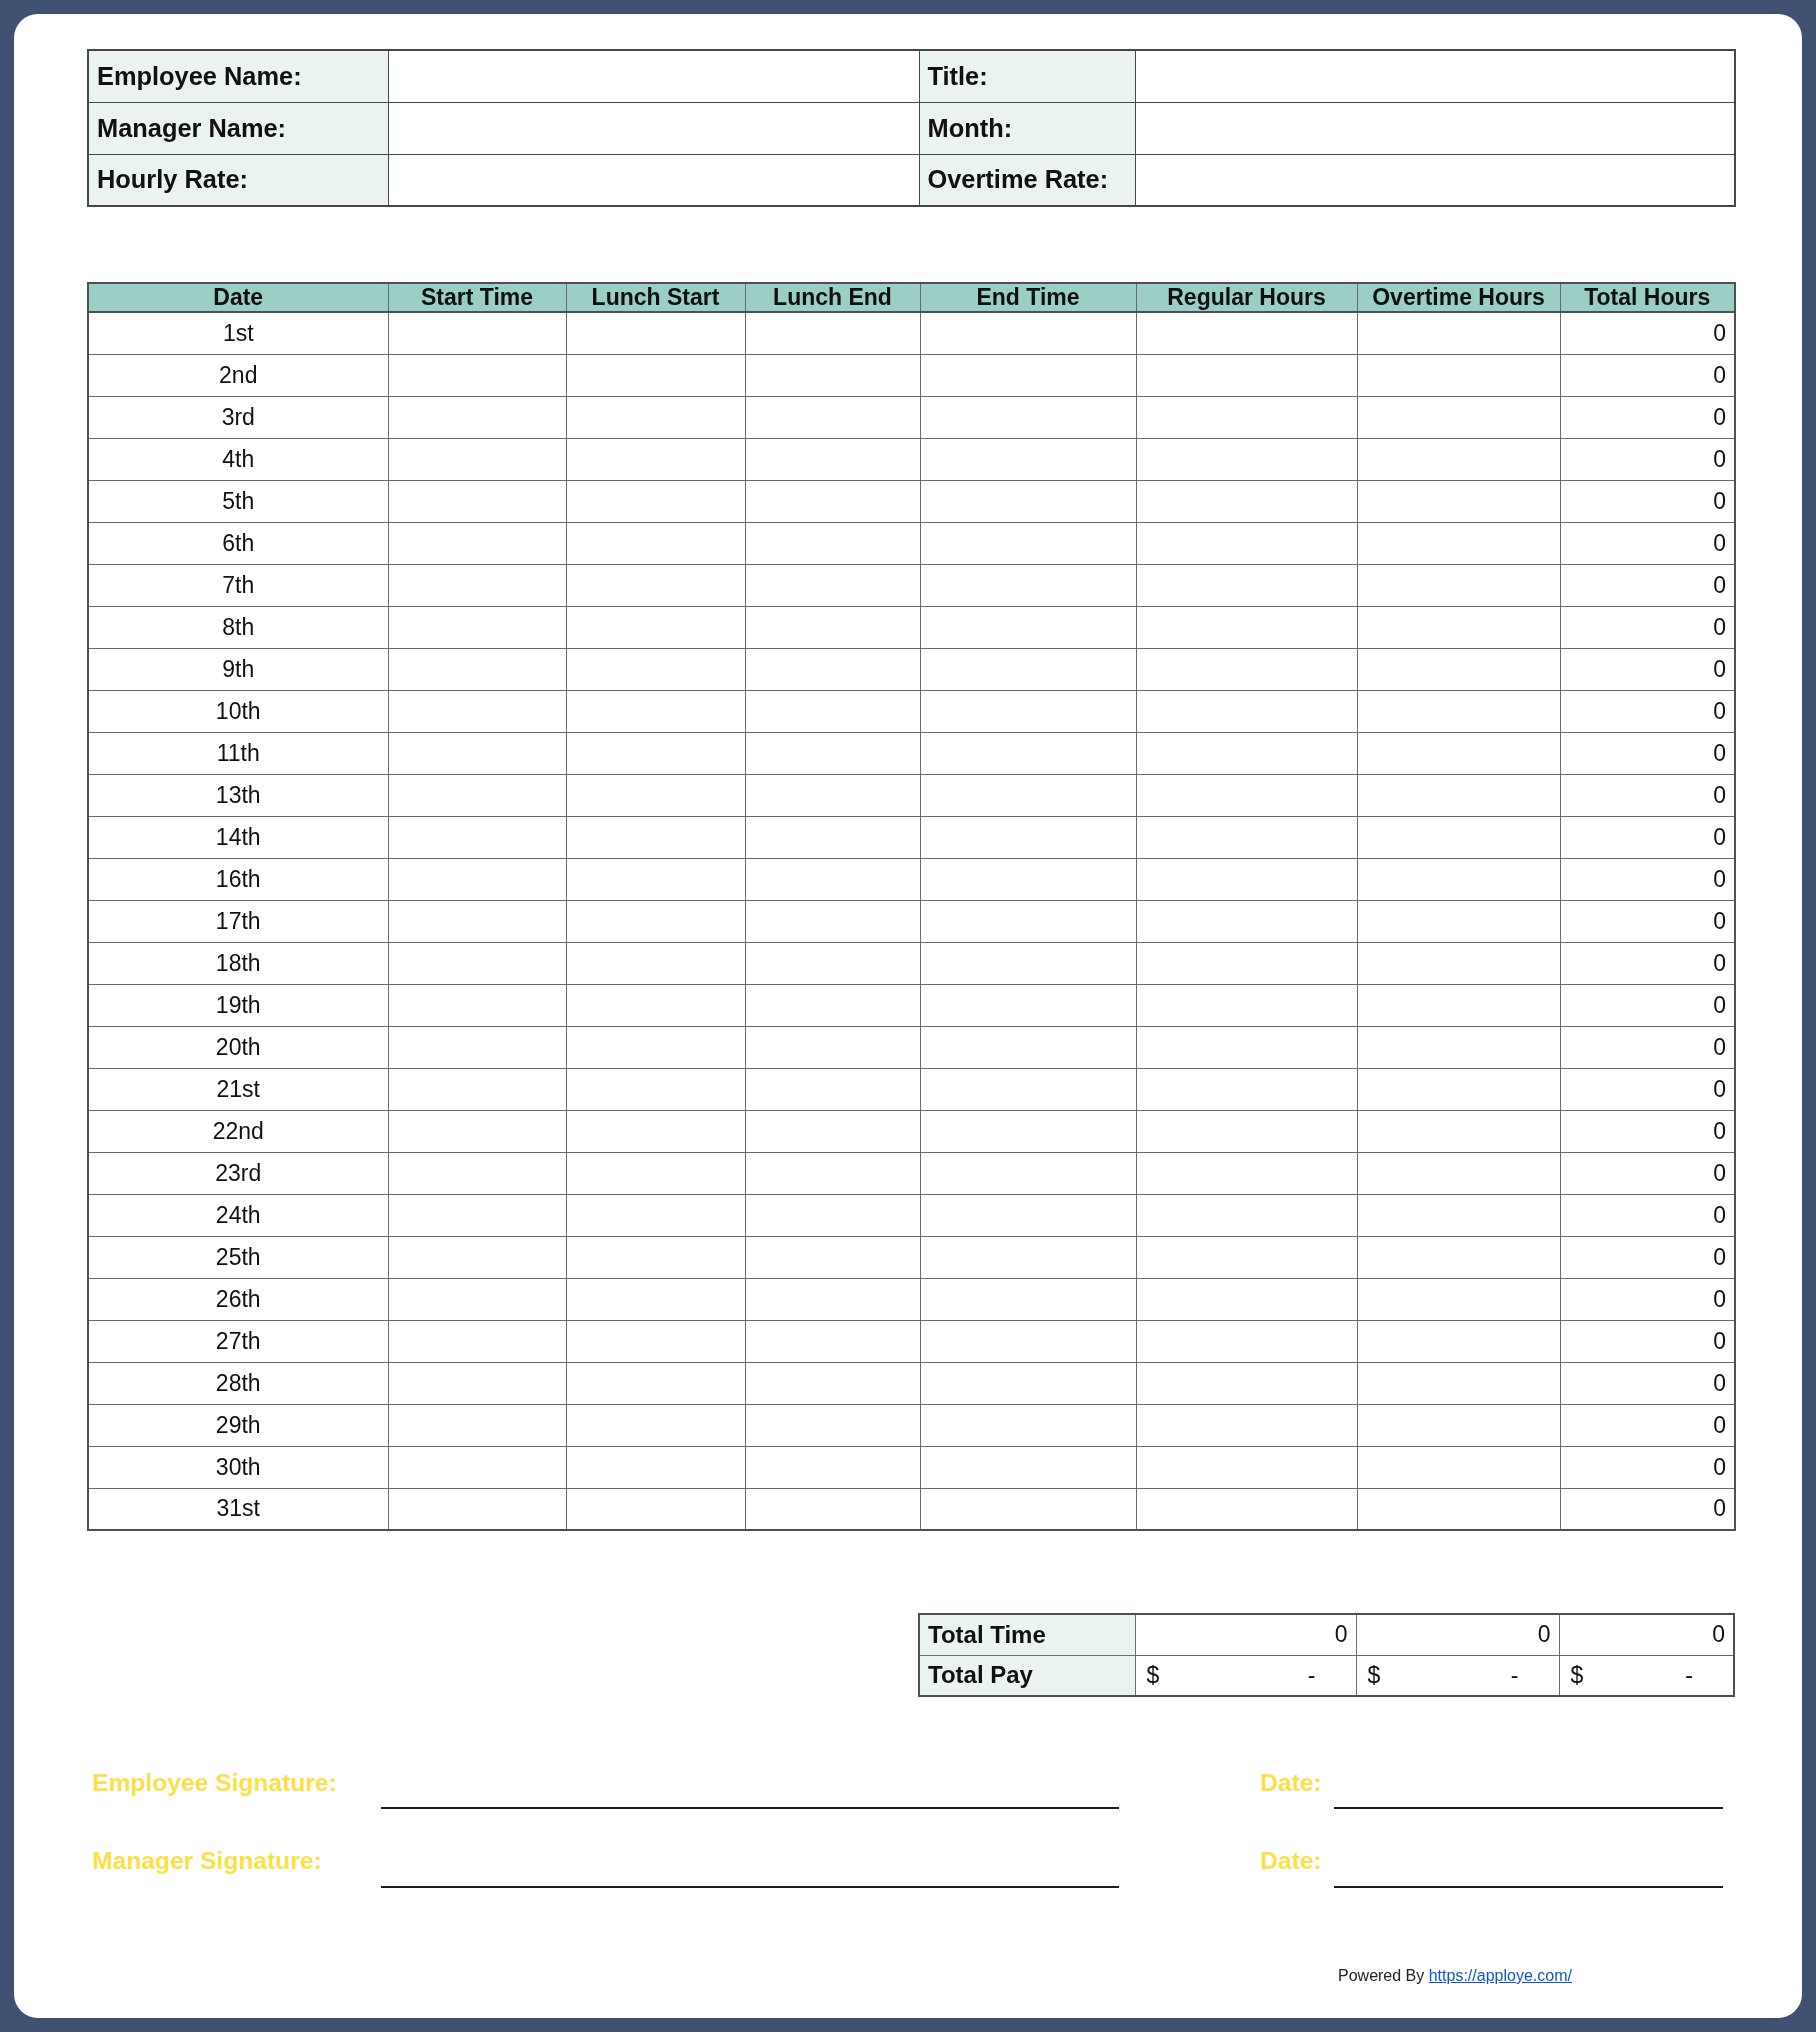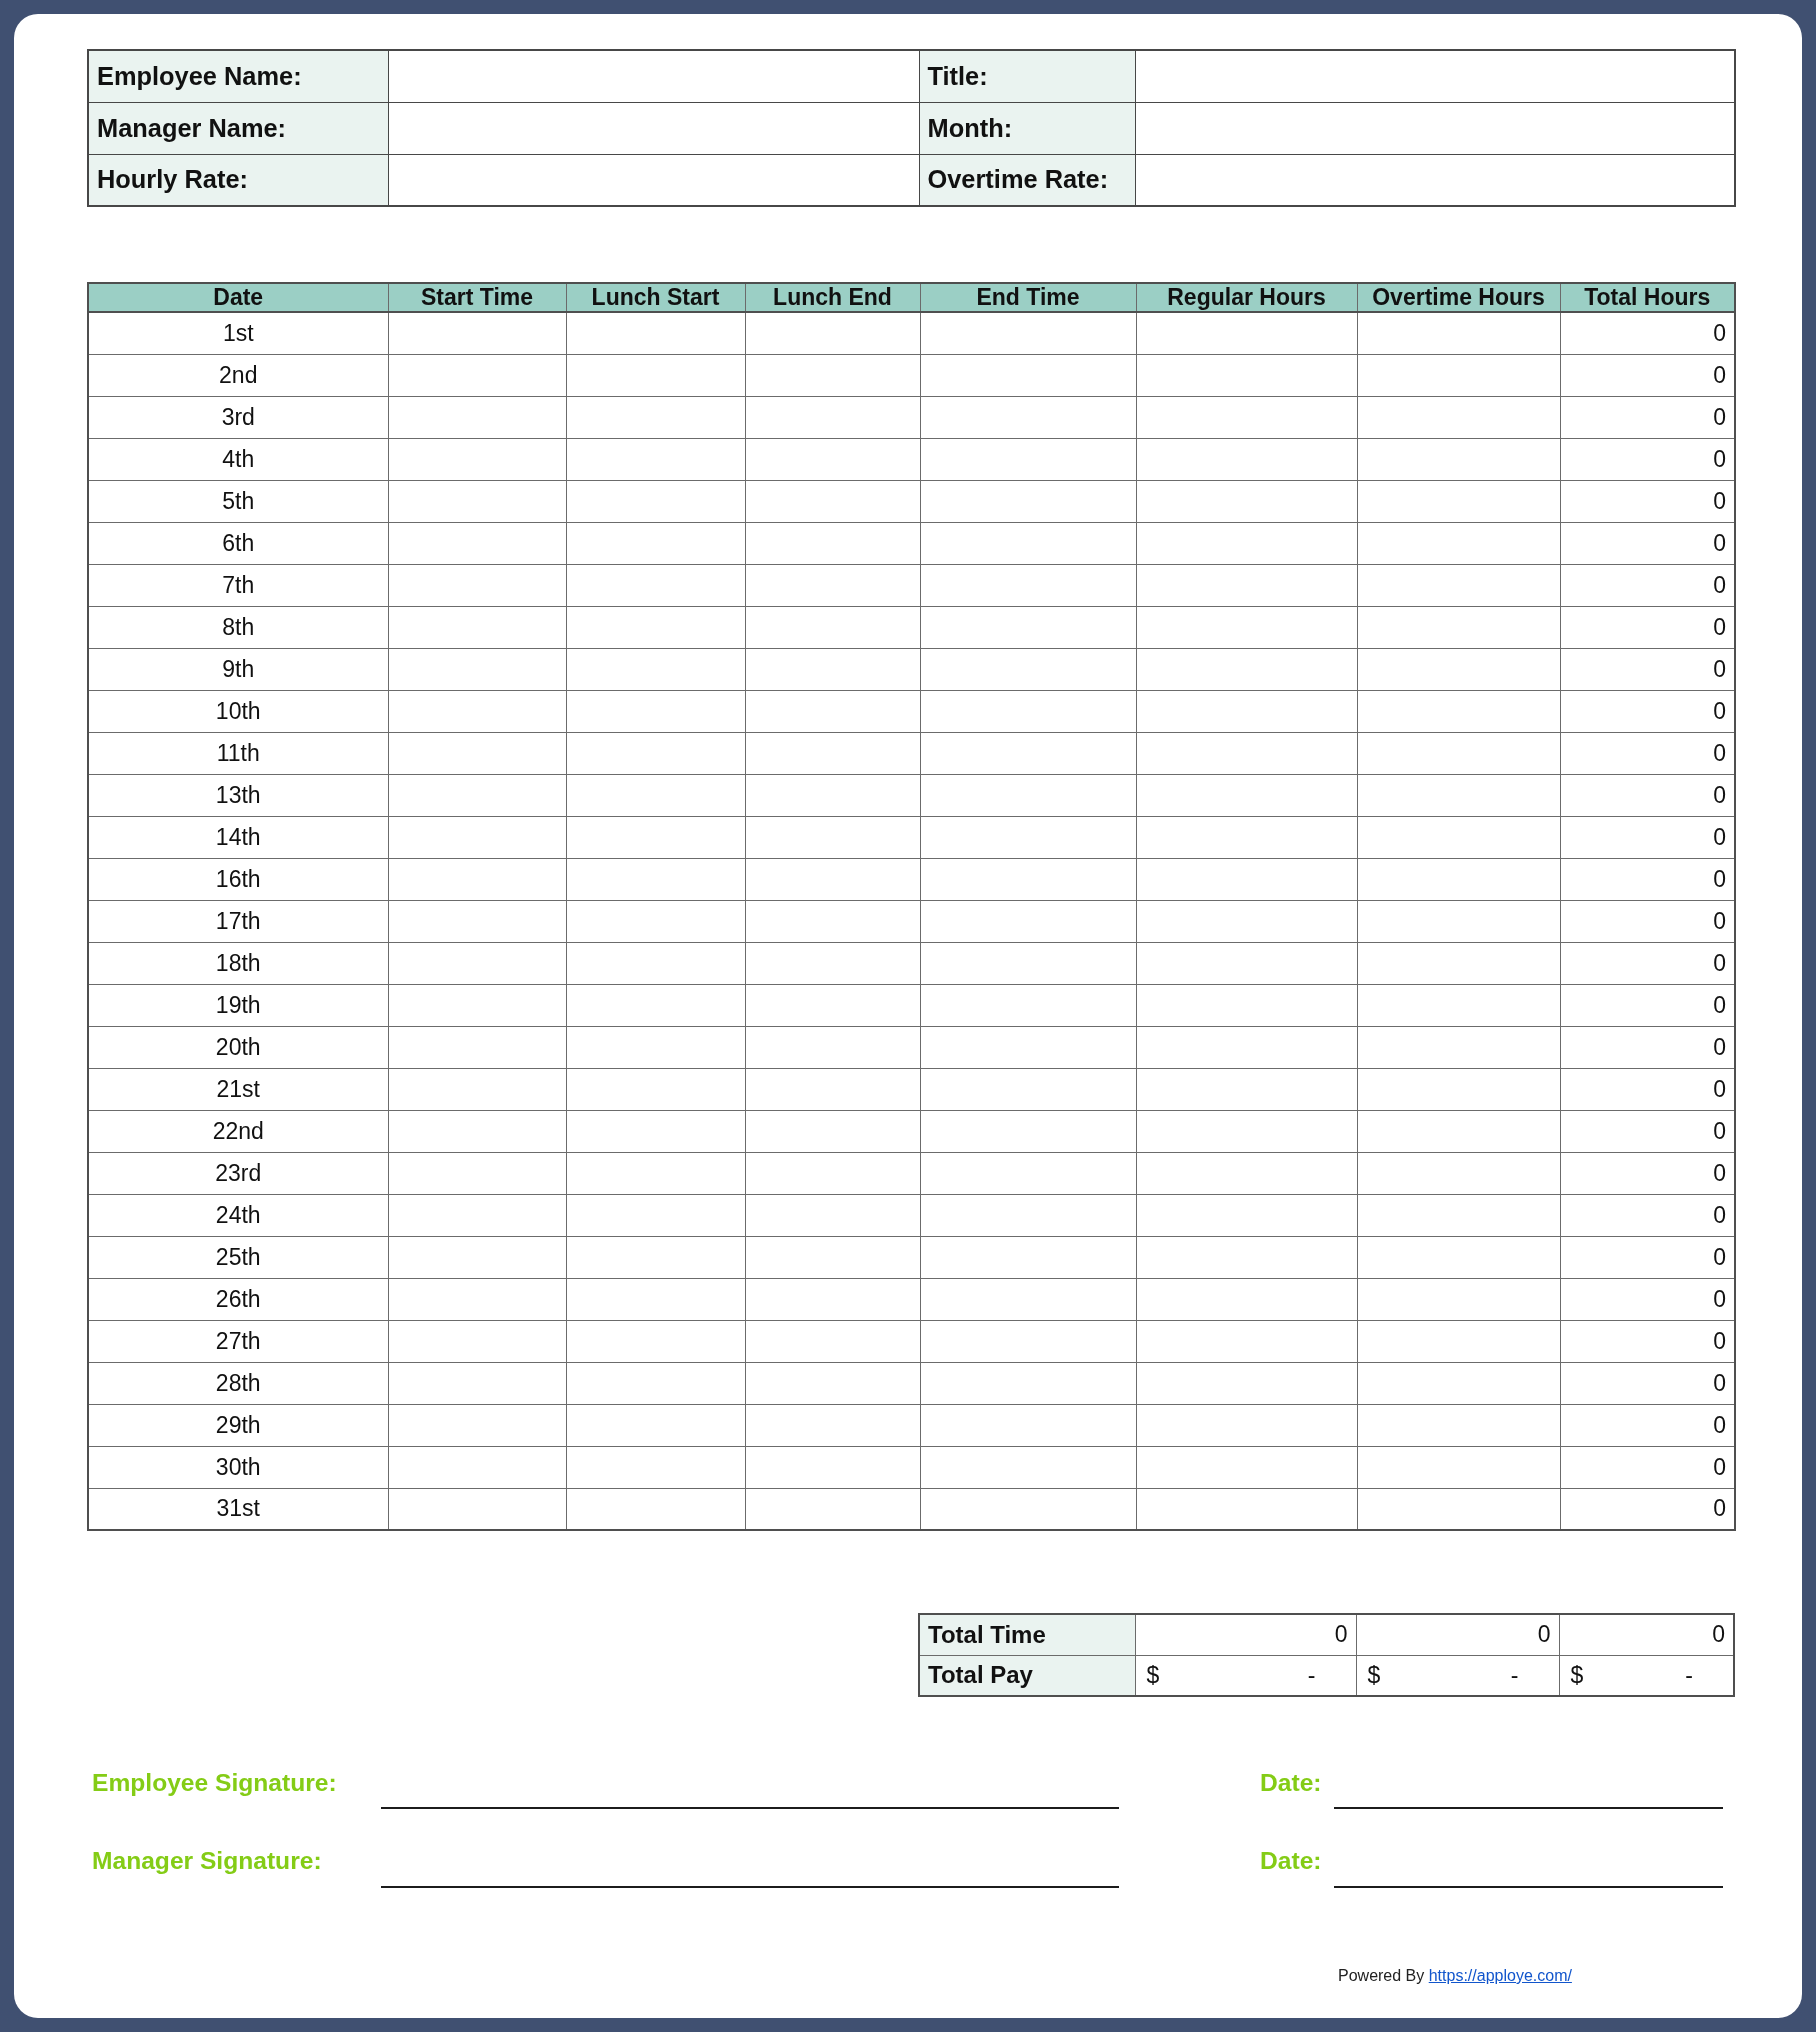--- a/index.html
+++ b/index.html
@@ -63,21 +63,21 @@
   }
   .totals-table td.t-lbl{
     background:var(--mint); font-weight:700; font-size:24px; padding-left:8px;
   }
   .totals-table td.t-val{text-align:right; padding-right:8px;}
   .totals-table td.t-pay{padding:0;}
   .pay-wrap{display:flex; justify-content:space-between; align-items:center;
     padding:0 40px 0 11px; height:100%;}
 
   
-  .sig-label{position:absolute; font-weight:700; font-size:24.6px; color:#84cc16;}
+  .sig-label{position:absolute; font-weight:700; font-size:24.6px; color:#fde047;}
   .sig-line{position:absolute; height:0; border-bottom:2.4px solid #1c1c1c;}
 
   
   .footer{position:absolute; left:1338px; top:1967px; font-size:16px; color:#222;}
   .footer a{color:var(--link); text-decoration:underline;}
 </style>
 </head>
 <body>
 
 <div class="page"></div>

